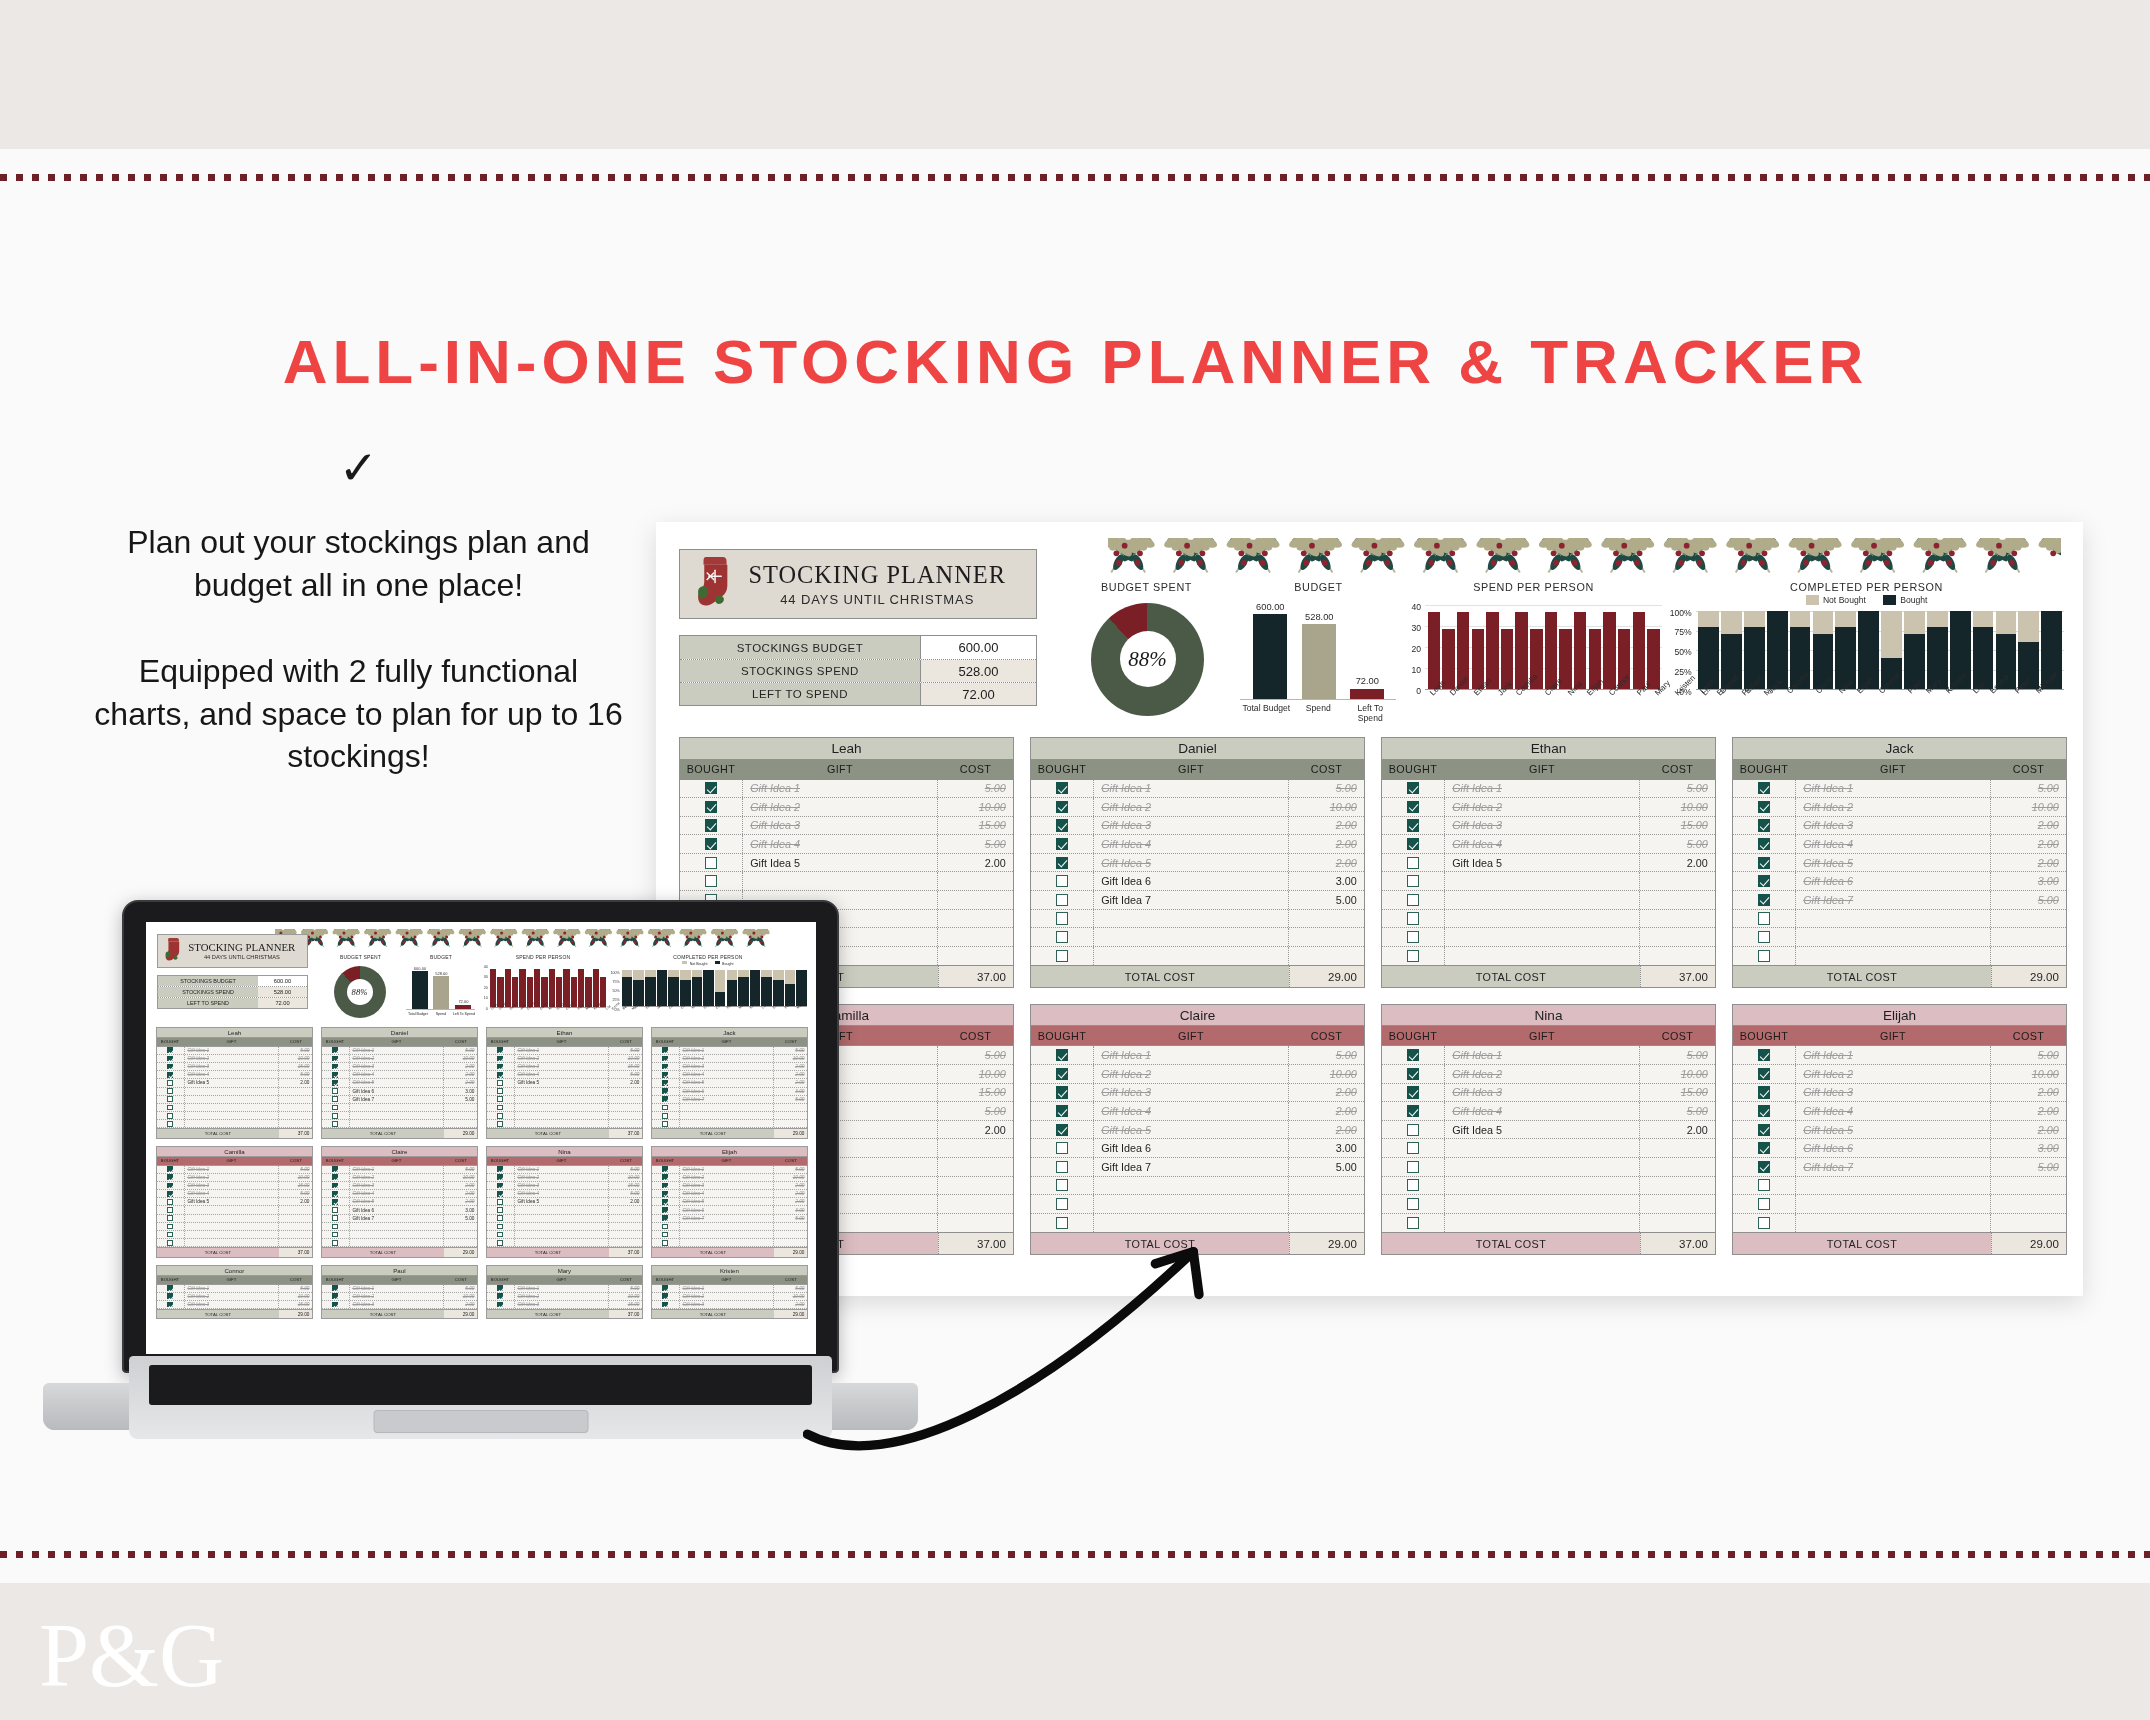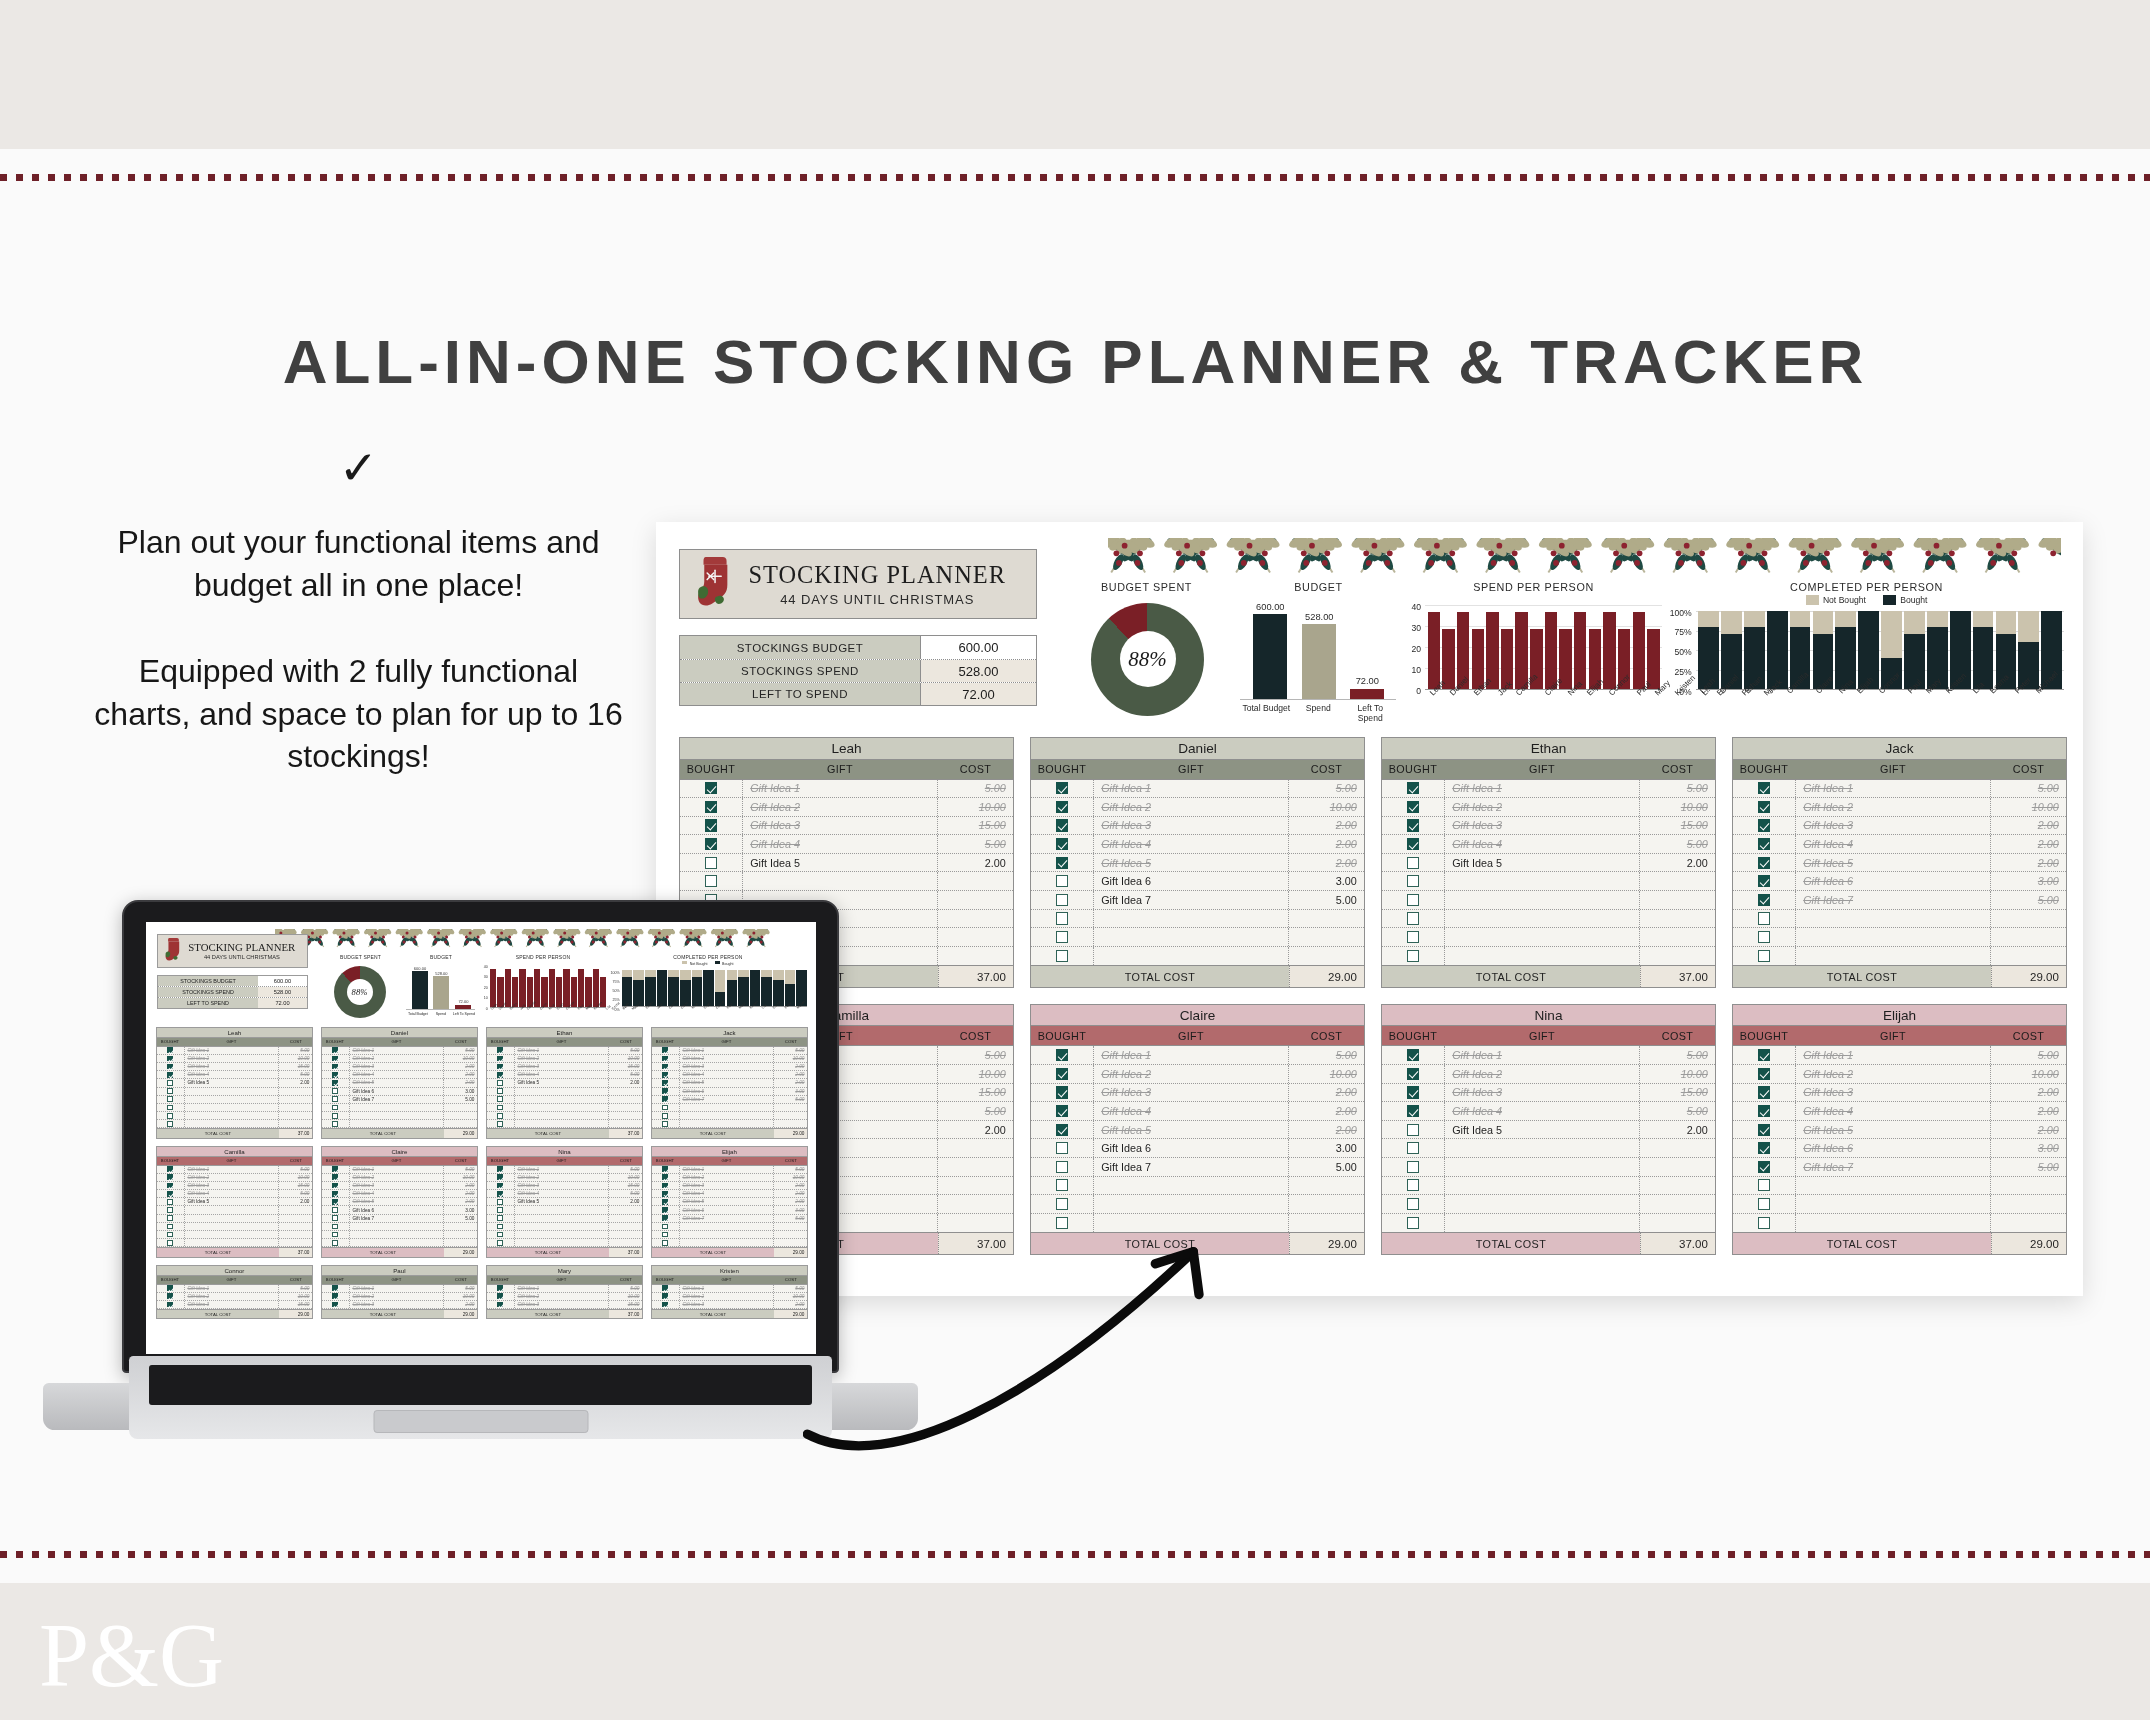--- a/index.html
+++ b/index.html
@@ -23,21 +23,21 @@
     background-image: repeating-linear-gradient(to right,
       #6e2028 0px, #6e2028 7.2px, rgba(0,0,0,0) 7.2px, rgba(0,0,0,0) 16px);
   }
   .dotrule.top { top: 174px; }
   .dotrule.bottom { bottom: 163px; }
 
   .headline {
     position: absolute; left: 0; top: 326px; width: 2151px;
     text-align: center;
     font-size: 62px; font-weight: 700; letter-spacing: 5px;
-    color: #404040; font-family: "Liberation Sans", sans-serif;
+    color: #ef4444; font-family: "Liberation Sans", sans-serif;
   }
 
   .left-col {
     position: absolute; left: 93px; top: 444px; width: 531px;
     text-align: center;
   }
   .check-mark { font-size: 47px; color: #1a1a1a; line-height: 1; font-weight: 300; }
   .left-p {
     font-size: 32px; line-height: 1.33; color: #171717; margin-top: 30px;
     font-weight: 400;
@@ -299,21 +299,21 @@
 
 <div class="band-top"></div>
 <div class="dotrule top"></div>
 <div class="band-bottom"></div>
 <div class="dotrule bottom"></div>
 
 <div class="headline">ALL-IN-ONE STOCKING PLANNER &amp; TRACKER</div>
 
 <div class="left-col">
   <div class="check-mark">✓</div>
-  <div class="left-p">Plan out your functional items and budget all in one place!</div>
+  <div class="left-p">Plan out your stockings plan and budget all in one place!</div>
   <div class="left-p second">Equipped with 2 fully functional charts, and space to plan for up to 16 stockings!</div>
 </div>
 
 <div class="sheet">
   <div class="sheet-inner">
 
     <div class="garland">
       <svg width="953" height="44" viewBox="0 0 1330 62" id="garland-big">
           <g transform="scale(1.35)">
             <g transform="translate(0,2) scale(1,1)">

